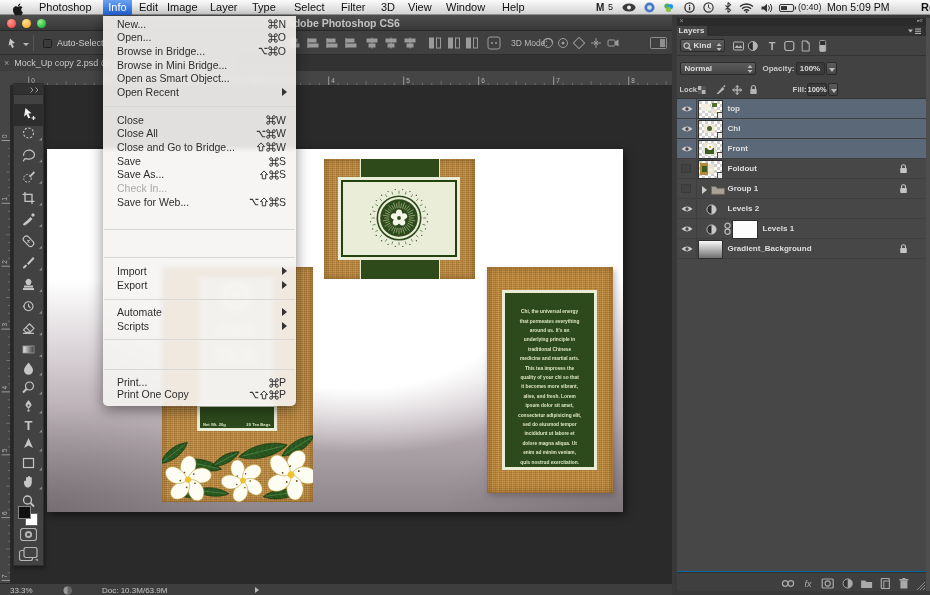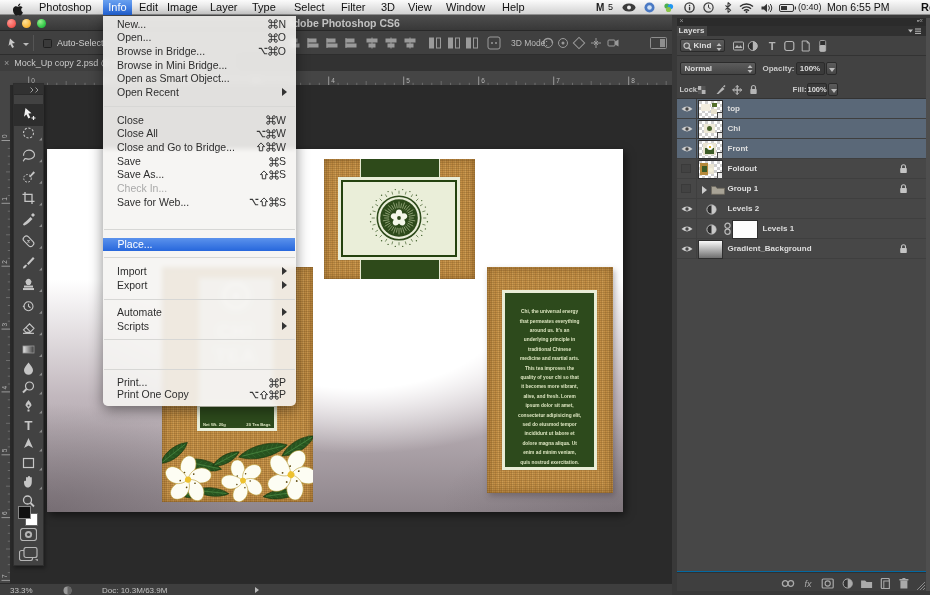--- a/index.html
+++ b/index.html
@@ -818,21 +818,21 @@
  <svg class="mi" style="left:761px;top:2.5px" width="12" height="10">
         <path d="M0.5 3.5h2.5L6 0.8v8.4L3 6.5H0.5z" fill="#333"></path>
         <path d="M7.5 2.5a4 4 0 0 1 0 5M9.2 1a6.5 6.5 0 0 1 0 8" stroke="#333" stroke-width="1" fill="none"></path>
       </svg>
  <svg class="mi" style="left:779px;top:3.5px" width="17" height="8">
         <rect x="0.5" y="0.5" width="14" height="7" rx="1.5" fill="none" stroke="#333" stroke-width="1"></rect>
         <rect x="15.8" y="2.5" width="1.2" height="3" fill="#333"></rect>
         <rect x="2" y="2" width="6" height="4" fill="#333"></rect>
       </svg>
  <span class="mi" style="left:798px;font-size:9px;color:#222">(0:40)</span>
- <span class="mi" style="left:827px;font-size:10.5px">Mon 6:55 PM</span>
+ <span class="mi" style="left:827px;font-size:10.5px">Mon 5:09 PM</span>
  <span class="mi" style="left:921px;font-weight:bold">Re</span>
 </div>
 <div class="abs" id="filehl">Info</div>
 <div class="abs" id="dock">
       <div id="panel">
  <div id="paneltop">
           <span style="position:absolute;left:3px;top:-1px;color:#999;font-size:7px">×</span>
           <span style="position:absolute;right:3px;top:-1px;color:#999;font-size:7px">▪«</span>
         </div>
  <div id="tabrow">
@@ -1172,23 +1172,20 @@
         <span class="lab">Save for Web...</span>
         <span class="sc"><svg class="k">
             <use href="#opt"></use>
           </svg><svg class="k">
             <use href="#shf"></use>
           </svg><svg class="k">
             <use href="#cmd"></use>
           </svg>S</span>
       </div>
  <div class="fsep" style="top:213.3px"></div>
- <div id="placehl">
-        <span style="position:absolute;left:14.5px;top:0;line-height:12.8px">Place...</span>
-      </div>
  <div class="fsep" style="top:241.4px"></div>
  <div class="fitem" style="top:249.2px">
         <span class="lab">Import</span>
         <span class="sc"><span class="tri"></span></span>
       </div>
  <div class="fitem" style="top:263px">
         <span class="lab">Export</span>
         <span class="sc"><span class="tri"></span></span>
       </div>
  <div class="fsep" style="top:282.8px"></div>

